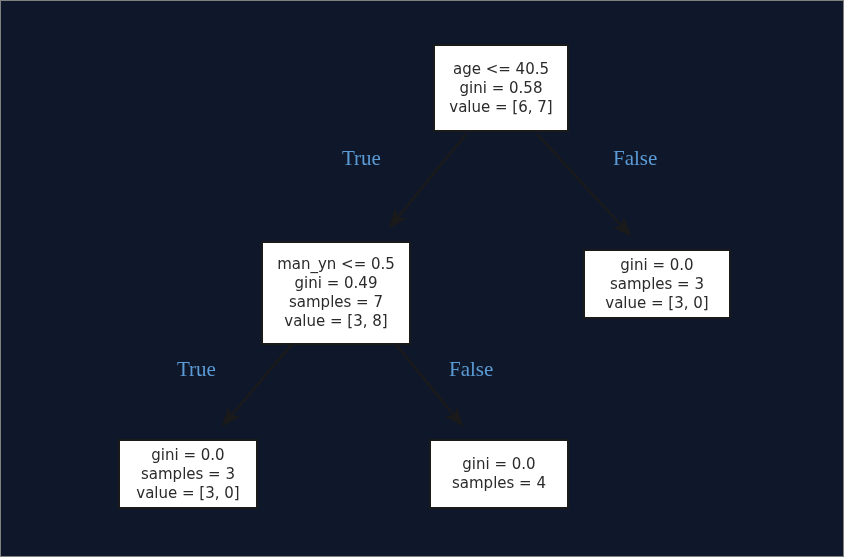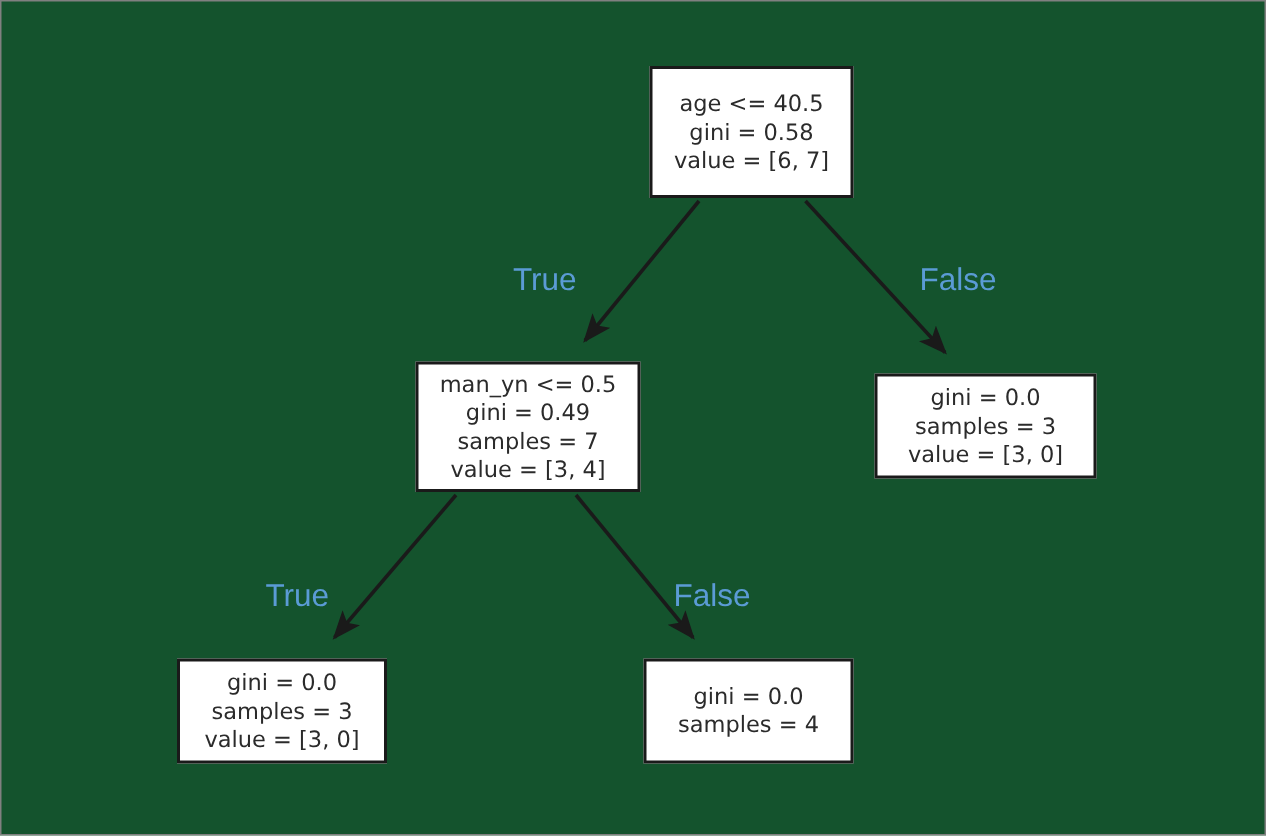--- a/index.html
+++ b/index.html
@@ -4,21 +4,21 @@
 <style>
   html, body {
     margin: 0;
     padding: 0;
     background: #ffffff;
   }
   #canvas {
     position: relative;
     width: 844px;
     height: 557px;
-    background: #14532d;
+    background: #0f172a;
     box-sizing: border-box;
     border: 1px solid #808080;
     overflow: hidden;
     font-family: "DejaVu Sans", sans-serif;
   }
   #edge-layer {
     position: absolute;
     left: 0;
     top: 0;
     width: 844px;
@@ -38,29 +38,28 @@
   .node-line {
     font-family: "DejaVu Sans", sans-serif;
     font-size: 15px;
     line-height: 19px;
     color: #2b2b2b;
     white-space: nowrap;
     text-align: center;
   }
   .edge-label {
     position: absolute;
-    font-family: Liberation Sans, sans-serif;
+    font-family: Liberation Serif, serif;
     font-size: 21px;
     color: #5b9bd5;
     white-space: nowrap;
     z-index: 4;
-    margin-top: 29px;
   }
   #node-root   { left: 432px; top: 43px;  width: 136px; height: 88px; }
-  #node-inner  { left: 276px; top: 240px; width: 150px; height: 87px; }
+  #node-inner  { left: 260px; top: 240px; width: 150px; height: 104px; }
   #node-leaf-r { left: 582px; top: 248px; width: 148px; height: 70px; }
   #node-leaf-ll{ left: 117px; top: 438px; width: 140px; height: 70px; }
   #node-leaf-lr{ left: 428px; top: 438px; width: 140px; height: 70px; }
 
   #label-true-1  { left: 341px; top: 145px; }
   #label-false-1 { left: 612px; top: 145px; }
   #label-true-2  { left: 176px; top: 356px; }
   #label-false-2 { left: 448px; top: 356px; }
 </style>
 </head>
@@ -87,21 +86,21 @@
   <div class="node" id="node-root">
     <div class="node-line">age &lt;= 40.5</div>
     <div class="node-line">gini = 0.58</div>
     <div class="node-line">value = [6, 7]</div>
   </div>
 
   <div class="node" id="node-inner">
     <div class="node-line">man_yn &lt;= 0.5</div>
     <div class="node-line">gini = 0.49</div>
     <div class="node-line">samples = 7</div>
-    <div class="node-line">value = [3, 4]</div>
+    <div class="node-line">value = [3, 8]</div>
   </div>
 
   <div class="node" id="node-leaf-r">
     <div class="node-line">gini = 0.0</div>
     <div class="node-line">samples = 3</div>
     <div class="node-line">value = [3, 0]</div>
   </div>
 
   <div class="node" id="node-leaf-ll">
     <div class="node-line">gini = 0.0</div>

